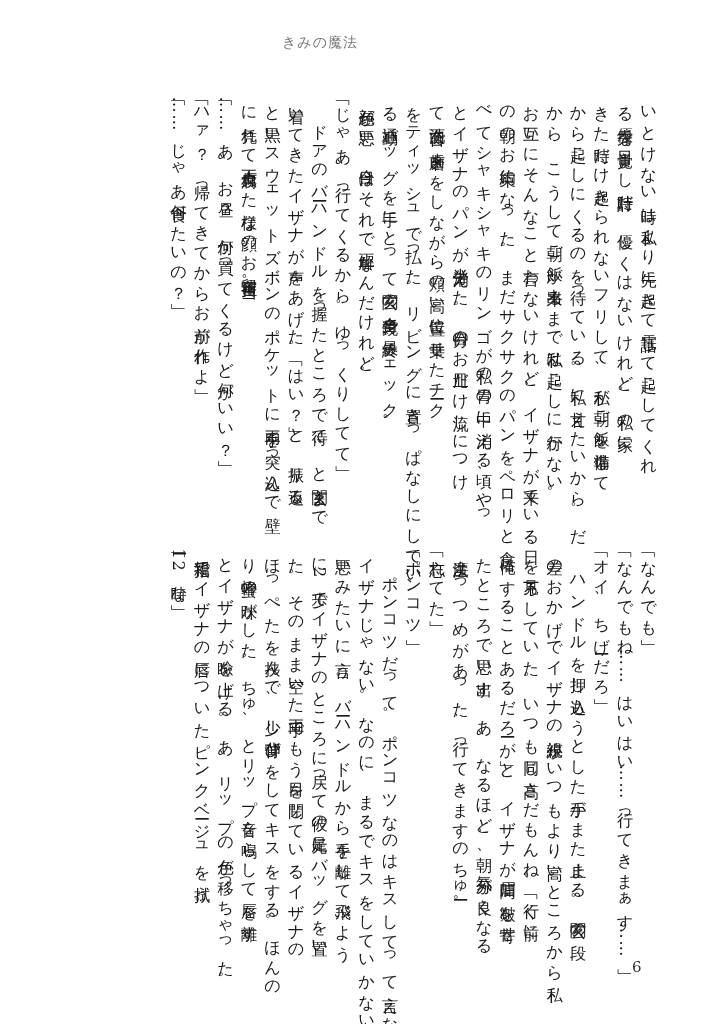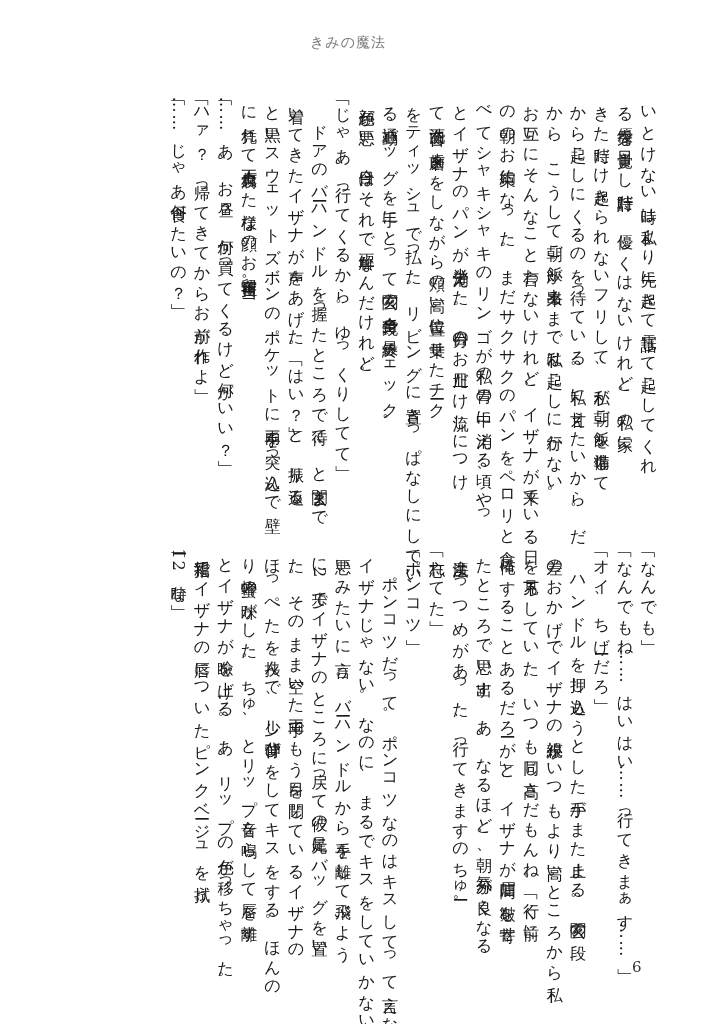--- a/index.html
+++ b/index.html
@@ -4,21 +4,21 @@
   <style>
     html, body { margin: 0; padding: 0; background: #ffffff; }
     body {
       width: 722px; height: 1024px; position: relative; overflow: hidden;
       font-family: "DejaVu Serif", "Liberation Serif", serif;
       color: #1a1a1a;
     }
     .header {
       position: absolute; top: 34px; left: 0; width: 640px;
       text-align: center; font-size: 14px; color: #777777;
-      font-family: "DejaVu Sans", sans-serif; letter-spacing: 1px; padding-left: 28px;
+      font-family: "DejaVu Sans", sans-serif; letter-spacing: 1px;
     }
     .block {
       position: absolute;
       writing-mode: vertical-rl;
       -webkit-writing-mode: vertical-rl;
       font-size: 16.2px;
       line-height: 23.5px;
       letter-spacing: 1.55px;
       text-orientation: mixed;
     }

